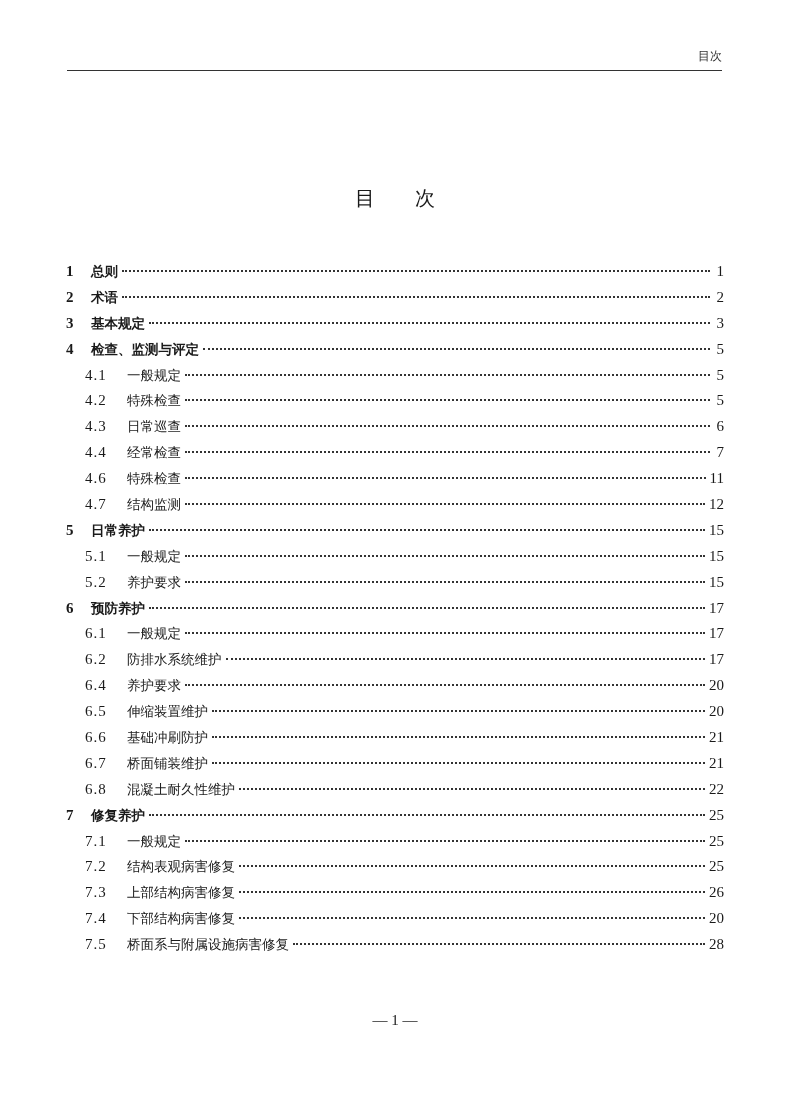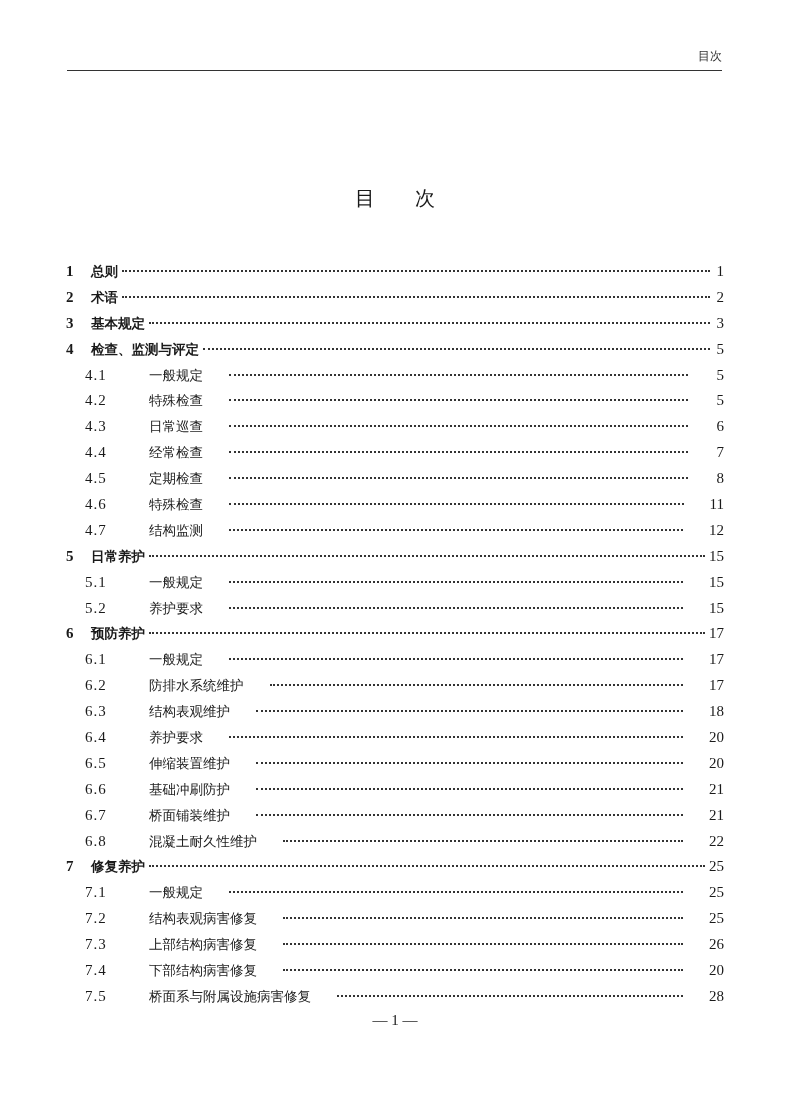--- a/index.html
+++ b/index.html
@@ -64,21 +64,20 @@
     font-family: "Liberation Serif", serif;
     font-size: 15px;
   }
   .toc-row.level1 .label {
     font-family: Liberation Mono, monospace;
     font-weight: bold;
     font-size: 13.5px;
   }
   .toc-row.level2 {
     padding-left: 19px;
-    gap: 22px;
   }
   .toc-row.level2 .num {
     width: 42px;
     font-family: "Liberation Serif", serif;
     font-size: 15px;
     letter-spacing: 1px;
   }
   .toc-row.level2 .label {
     font-family: "DejaVu Serif", serif;
     font-size: 13.5px;
@@ -159,26 +158,20 @@
       <span class="leader"></span>
       <span class="page">6</span>
     </div>
     <div class="toc-row level2">
       <span class="num">4.4</span>
       <span class="label">经常检查</span>
       <span class="leader"></span>
       <span class="page">7</span>
     </div>
     <div class="toc-row level2">
-      <span class="num">4.5</span>
-      <span class="label">定期检查</span>
-      <span class="leader"></span>
-      <span class="page">8</span>
-    </div>
-    <div class="toc-row level2">
       <span class="num">4.6</span>
       <span class="label">特殊检查</span>
       <span class="leader"></span>
       <span class="page">11</span>
     </div>
     <div class="toc-row level2">
       <span class="num">4.7</span>
       <span class="label">结构监测</span>
       <span class="leader"></span>
       <span class="page">12</span>
@@ -213,26 +206,20 @@
       <span class="leader"></span>
       <span class="page">17</span>
     </div>
     <div class="toc-row level2">
       <span class="num">6.2</span>
       <span class="label">防排水系统维护</span>
       <span class="leader"></span>
       <span class="page">17</span>
     </div>
     <div class="toc-row level2">
-      <span class="num">6.3</span>
-      <span class="label">结构表观维护</span>
-      <span class="leader"></span>
-      <span class="page">18</span>
-    </div>
-    <div class="toc-row level2">
       <span class="num">6.4</span>
       <span class="label">养护要求</span>
       <span class="leader"></span>
       <span class="page">20</span>
     </div>
     <div class="toc-row level2">
       <span class="num">6.5</span>
       <span class="label">伸缩装置维护</span>
       <span class="leader"></span>
       <span class="page">20</span>

